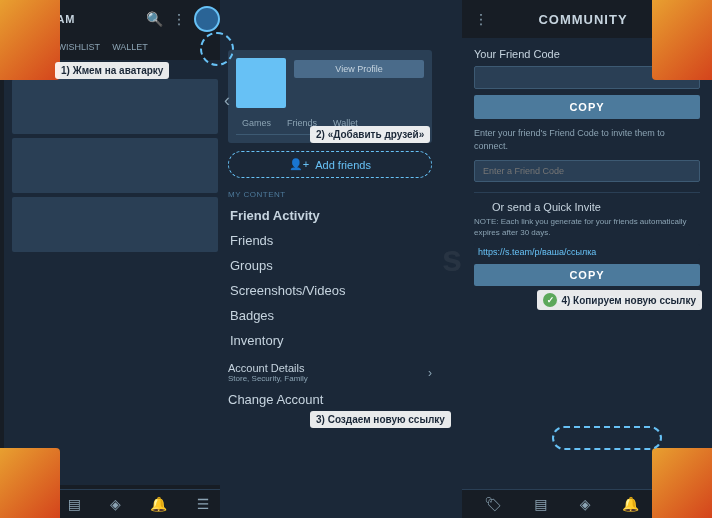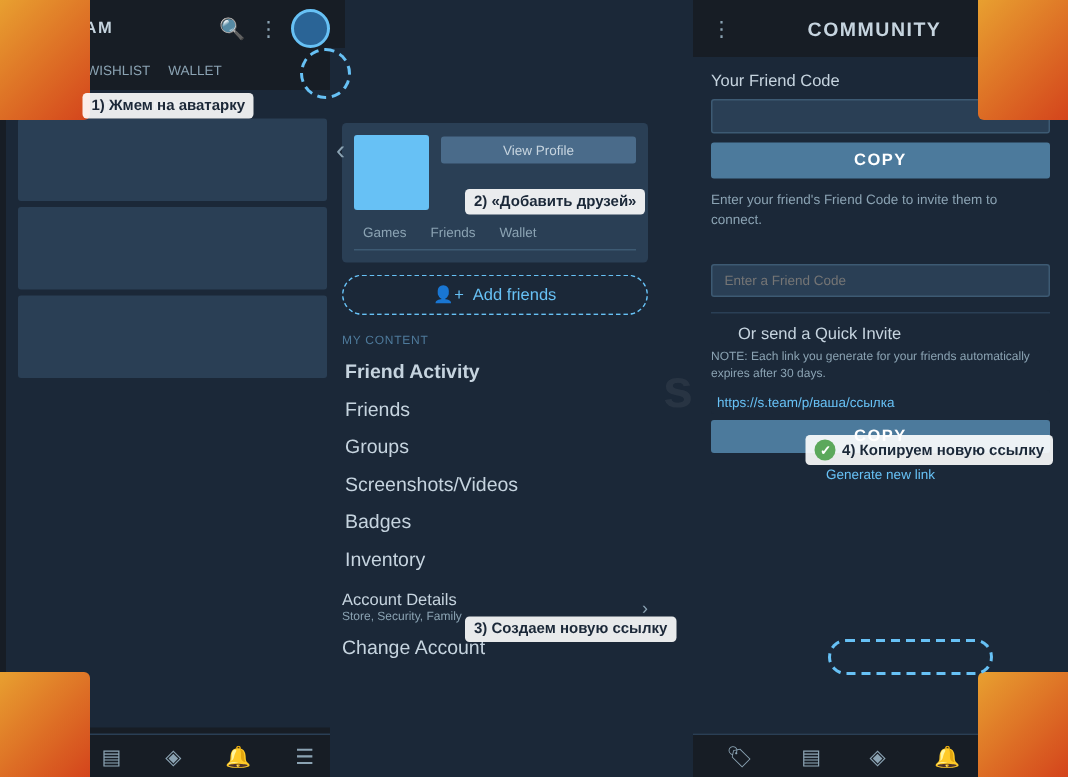--- a/index.html
+++ b/index.html
@@ -177,21 +177,20 @@
     
     .middle-panel {
       position: absolute;
       top: 0; left: 220px;
       width: 220px;
       bottom: 0;
       background: #1b2838;
       z-index: 7;
       display: flex;
       flex-direction: column;
-      margin-top: 32px;
     }
 
     
     .back-arrow {
       position: absolute;
       top: 90px;
       left: 224px;
       color: #8ba3b3;
       font-size: 18px;
       z-index: 15;
@@ -392,21 +391,21 @@
       cursor: pointer;
       letter-spacing: 1px;
       font-weight: bold;
       margin-bottom: 8px;
     }
 
     .description-text {
       color: #8ba3b3;
       font-size: 9px;
       line-height: 1.4;
-      margin-bottom: 24px;
+      margin-bottom: 8px;
     }
 
     .enter-code-input {
       width: 100%;
       background: #2a3f55;
       border: 1px solid #3d5a73;
       color: #8ba3b3;
       font-size: 9px;
       padding: 5px 8px;
       border-radius: 2px;

